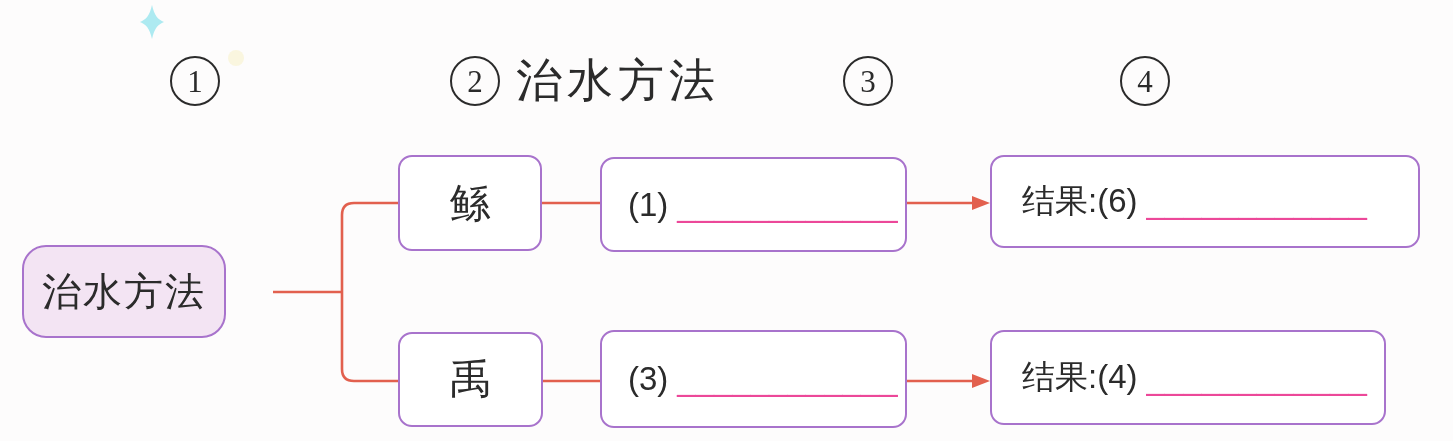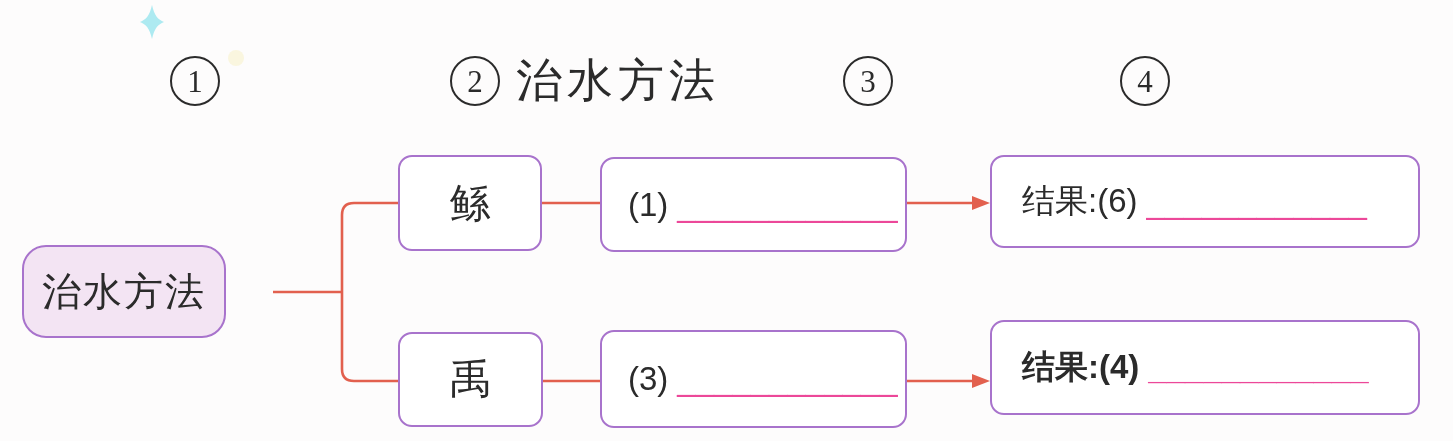--- a/index.html
+++ b/index.html
@@ -62,21 +62,21 @@
     justify-content:center;
     font-size:41px;
     font-family:"Liberation Serif","DejaVu Serif",serif;
   }
   .person-1{left:398px;top:155px;width:144px;height:96px;}
   .person-2{left:398px;top:332px;width:145px;height:95px;}
   .fill-box{font-size:33px;}
   .step-1{left:600px;top:157px;width:307px;height:95px;padding-left:26px;}
   .step-2{left:600px;top:330px;width:307px;height:98px;padding-left:26px;}
   .result-1{left:990px;top:155px;width:430px;height:93px;padding-left:30px;}
-  .result-2{left:990px;top:320px;width:430px;height:95px;padding-left:30px;font-weight:bold;}
+  .result-2{left:990px;top:330px;width:396px;height:95px;padding-left:30px;}
   .blank{margin-left:9px;letter-spacing:0;color:#ec4899;}
 </style>
 </head>
 <body>
 
 <div class="canvas">
 
   <svg class="layer" width="1453" height="441" viewBox="0 0 1453 441" aria-hidden="true">
     <path d="M152,5 C154.5,16 158,19.5 164,22 C158,24.5 154.5,28 152,39 C149.5,28 146,24.5 140,22 C146,19.5 149.5,16 152,5 Z" fill="var(--sparkle)" opacity="0.95"></path>
     <circle cx="236" cy="58" r="8" fill="#f7f1c6" opacity="0.55"></circle>

